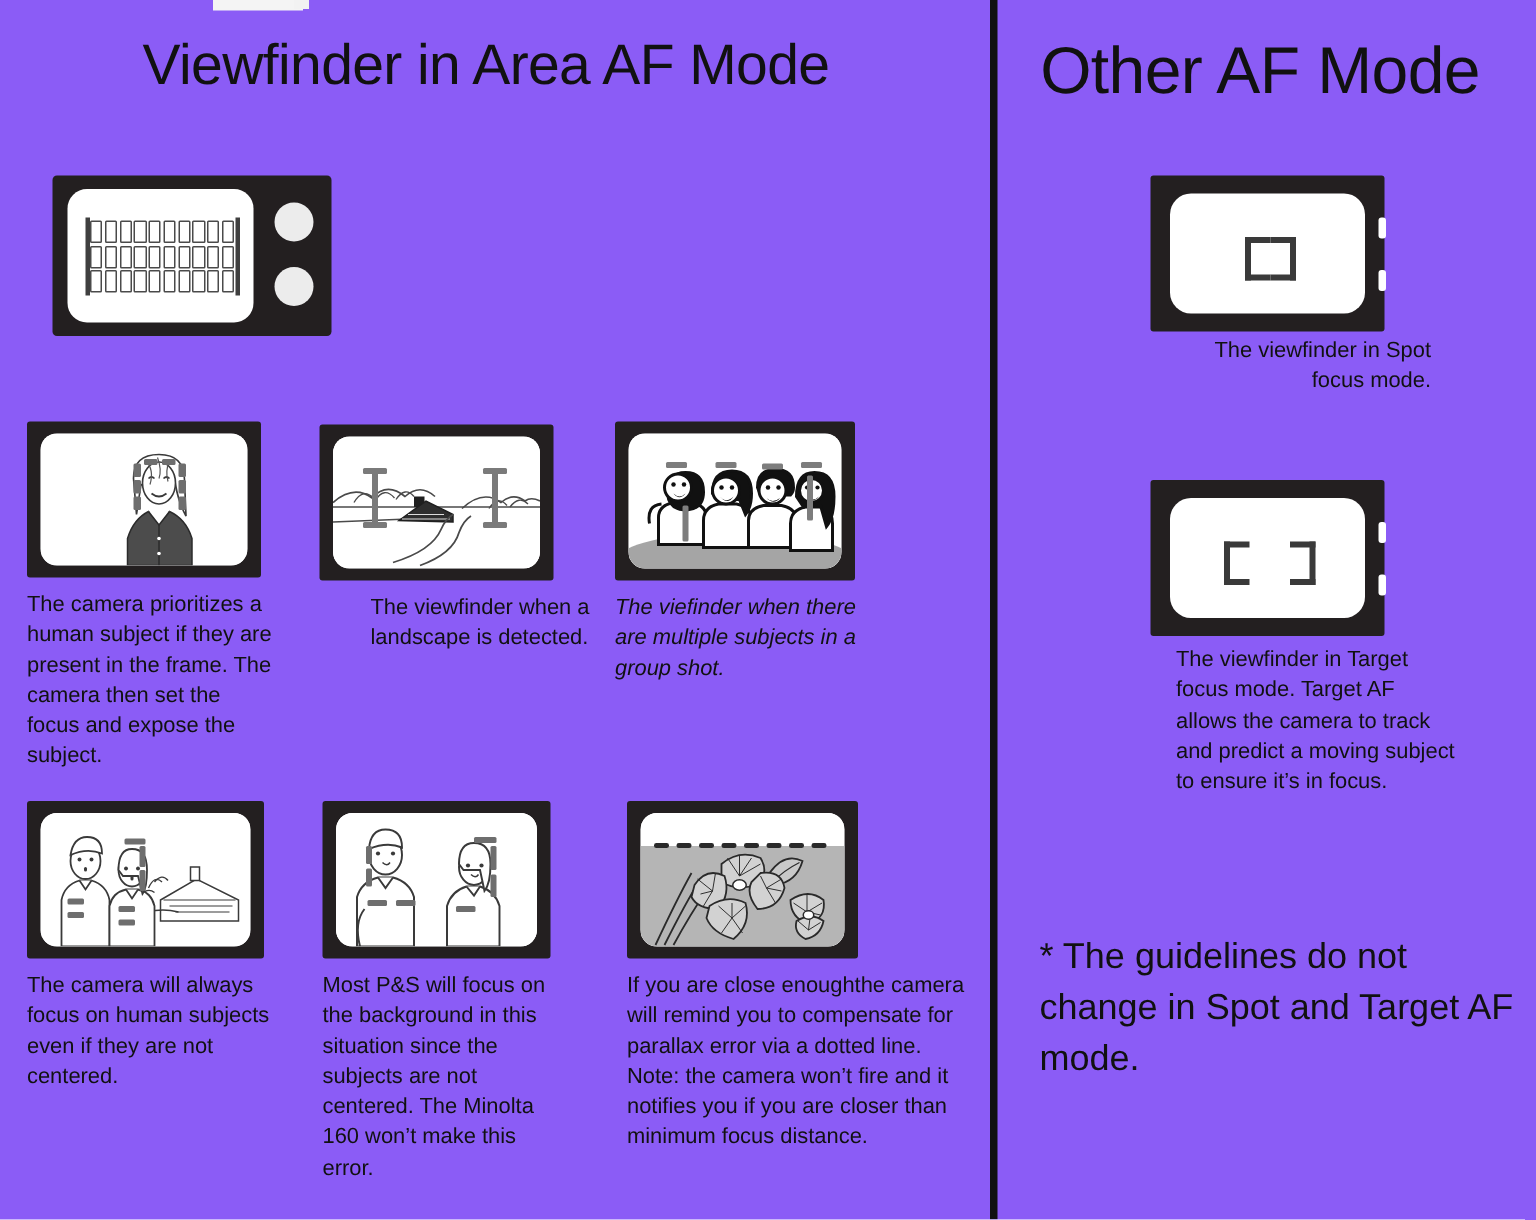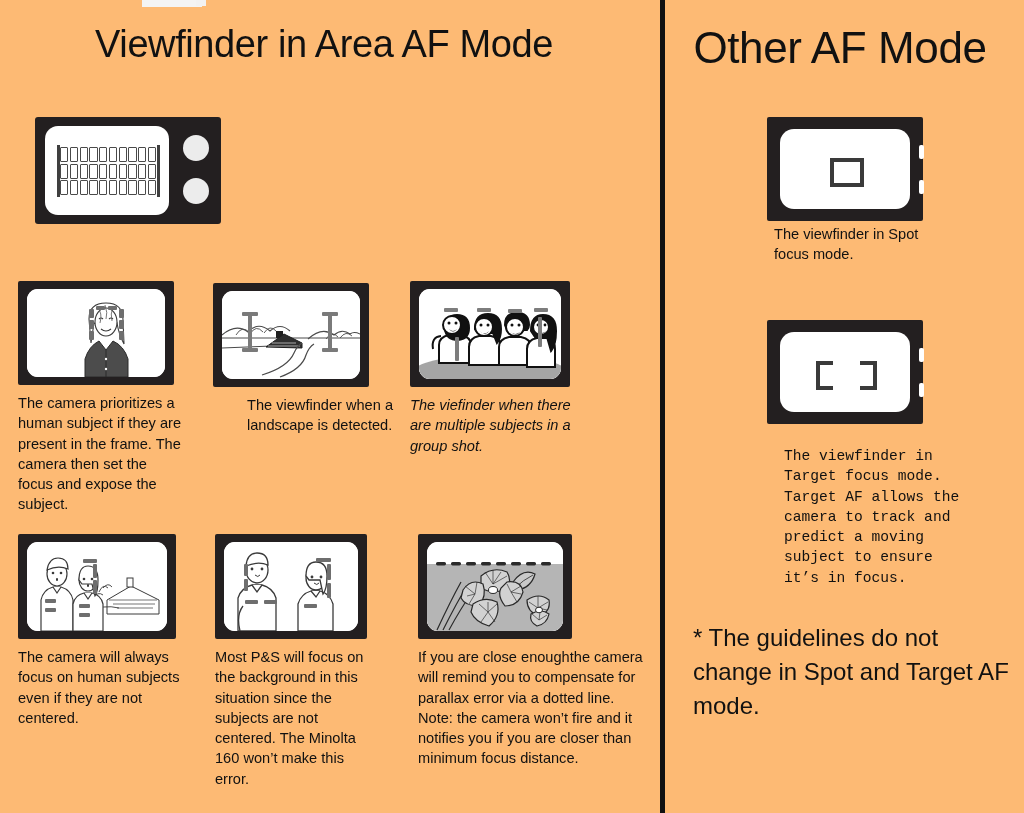--- a/index.html
+++ b/index.html
@@ -10,21 +10,21 @@
   }
   body {
     font-family: "Liberation Sans", sans-serif;
     color: #111111;
     -webkit-font-smoothing: antialiased;
   }
   #page {
     position: relative;
     width: 1024px;
     height: 813px;
-    background: #fdba74;
+    background: #8b5cf6;
     overflow: hidden;
   }
 
   
   .top-artifact {
     position: absolute;
     top: 0px;
     left: 142px;
     width: 60px;
     height: 7px;
@@ -599,28 +599,28 @@
 
     <div class="title-right">Other AF Mode</div>
 
     <div class="vf-frame" style="left:102px; top:117px; width:156px; height:104px;">
       <div class="vf-inner"></div>
       <div class="vf-notch" style="top:28px;"></div>
       <div class="vf-notch" style="top:63px;"></div>
       <div class="bracket bl" style="left:63px; top:41px;"></div>
       <div class="bracket br" style="left:80px; top:41px;"></div>
     </div>
-    <div class="right-caption" style="left:109px; top:224px; width:180px;">The viewfinder in Spot focus mode.</div>
+    <div class="right-caption" style="left:109px; top:224px; width:180px;text-align:right;">The viewfinder in Spot focus mode.</div>
 
     <div class="vf-frame" style="left:102px; top:320px; width:156px; height:104px;">
       <div class="vf-inner"></div>
       <div class="vf-notch" style="top:28px;"></div>
       <div class="vf-notch" style="top:63px;"></div>
       <div class="bracket bl" style="left:49px; top:41px;"></div>
       <div class="bracket br" style="left:93px; top:41px;"></div>
     </div>
-    <div class="right-caption" style="left:119px; top:446px; width:190px;font-family:Liberation Mono, monospace;">The viewfinder in Target focus mode. Target AF allows the camera to track and predict a moving subject to ensure it’s in focus.</div>
+    <div class="right-caption" style="left:119px; top:430px; width:190px;">The viewfinder in Target focus mode. Target AF allows the camera to track and predict a moving subject to ensure it’s in focus.</div>
 
     <div class="note-star">* The guidelines do not change in Spot and Target AF mode.</div>
 
   </div>
 
 </div>
 
 </body></html>

